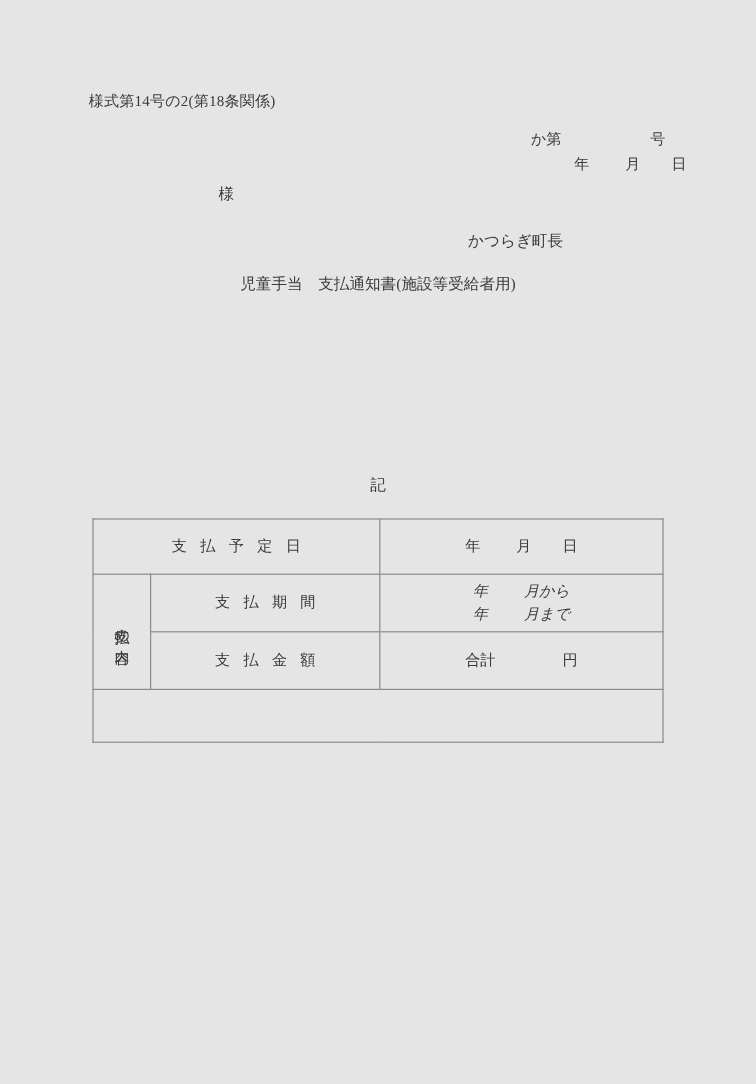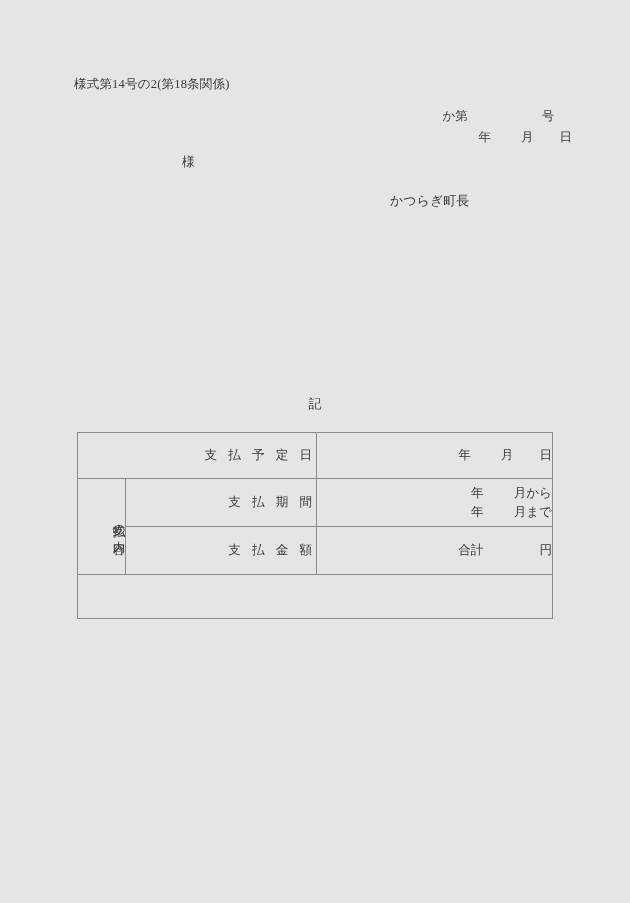--- a/index.html
+++ b/index.html
@@ -94,21 +94,21 @@
     left: 77px;
     top: 432px;
     width: 475px;
     border-collapse: collapse;
     table-layout: fixed;
   }
   .doc-table td {
     border: 1px solid #8a8a8a;
     font-size: 12.6px;
     color: #3a3a3a;
-    text-align: right;
+    text-align: center;
     vertical-align: middle;
     padding: 0;
     line-height: 19px;
   }
   .col-label  { width: 48px; }
   .col-mid    { width: 191px; }
   .col-value  { width: 236px; }
 
   .r-sched  { height: 46px; }
   .r-period { height: 48px; }
@@ -119,21 +119,21 @@
   .vlabel {
     writing-mode: vertical-rl;
     text-orientation: upright;
     display: inline-block;
     letter-spacing: 1px;
     line-height: 1;
     font-size: 12.4px;
   }
   .spaced-inner { letter-spacing: 4px; padding-left: 4px; }
 
-  .date-line { display: block; }
+  .date-line { display: block; font-style: italic; }
   .gap-s { display: inline-block; width: 26px; }
   .gap-m { display: inline-block; width: 30px; }
   .gap-l { display: inline-block; width: 56px; }
   .gap-no { display: inline-block; width: 74px; }
 </style>
 </head>
 <body>
 
 <div class="page">
 
@@ -144,20 +144,21 @@
   </div>
 
   <div class="tx doc-date">
     <span>年</span><span class="gap-m"></span><span>月</span><span class="gap-s"></span><span>日</span>
   </div>
 
   <div class="tx addressee">様</div>
 
   <div class="tx issuer">かつらぎ町長</div>
 
+  <div class="tx doc-title">児童手当　支払通知書(施設等受給者用)</div>
 
 
   <div class="tx ki">記</div>
 
   <table class="doc-table">
     <colgroup>
       <col class="col-label">
       <col class="col-mid">
       <col class="col-value">
     </colgroup>

